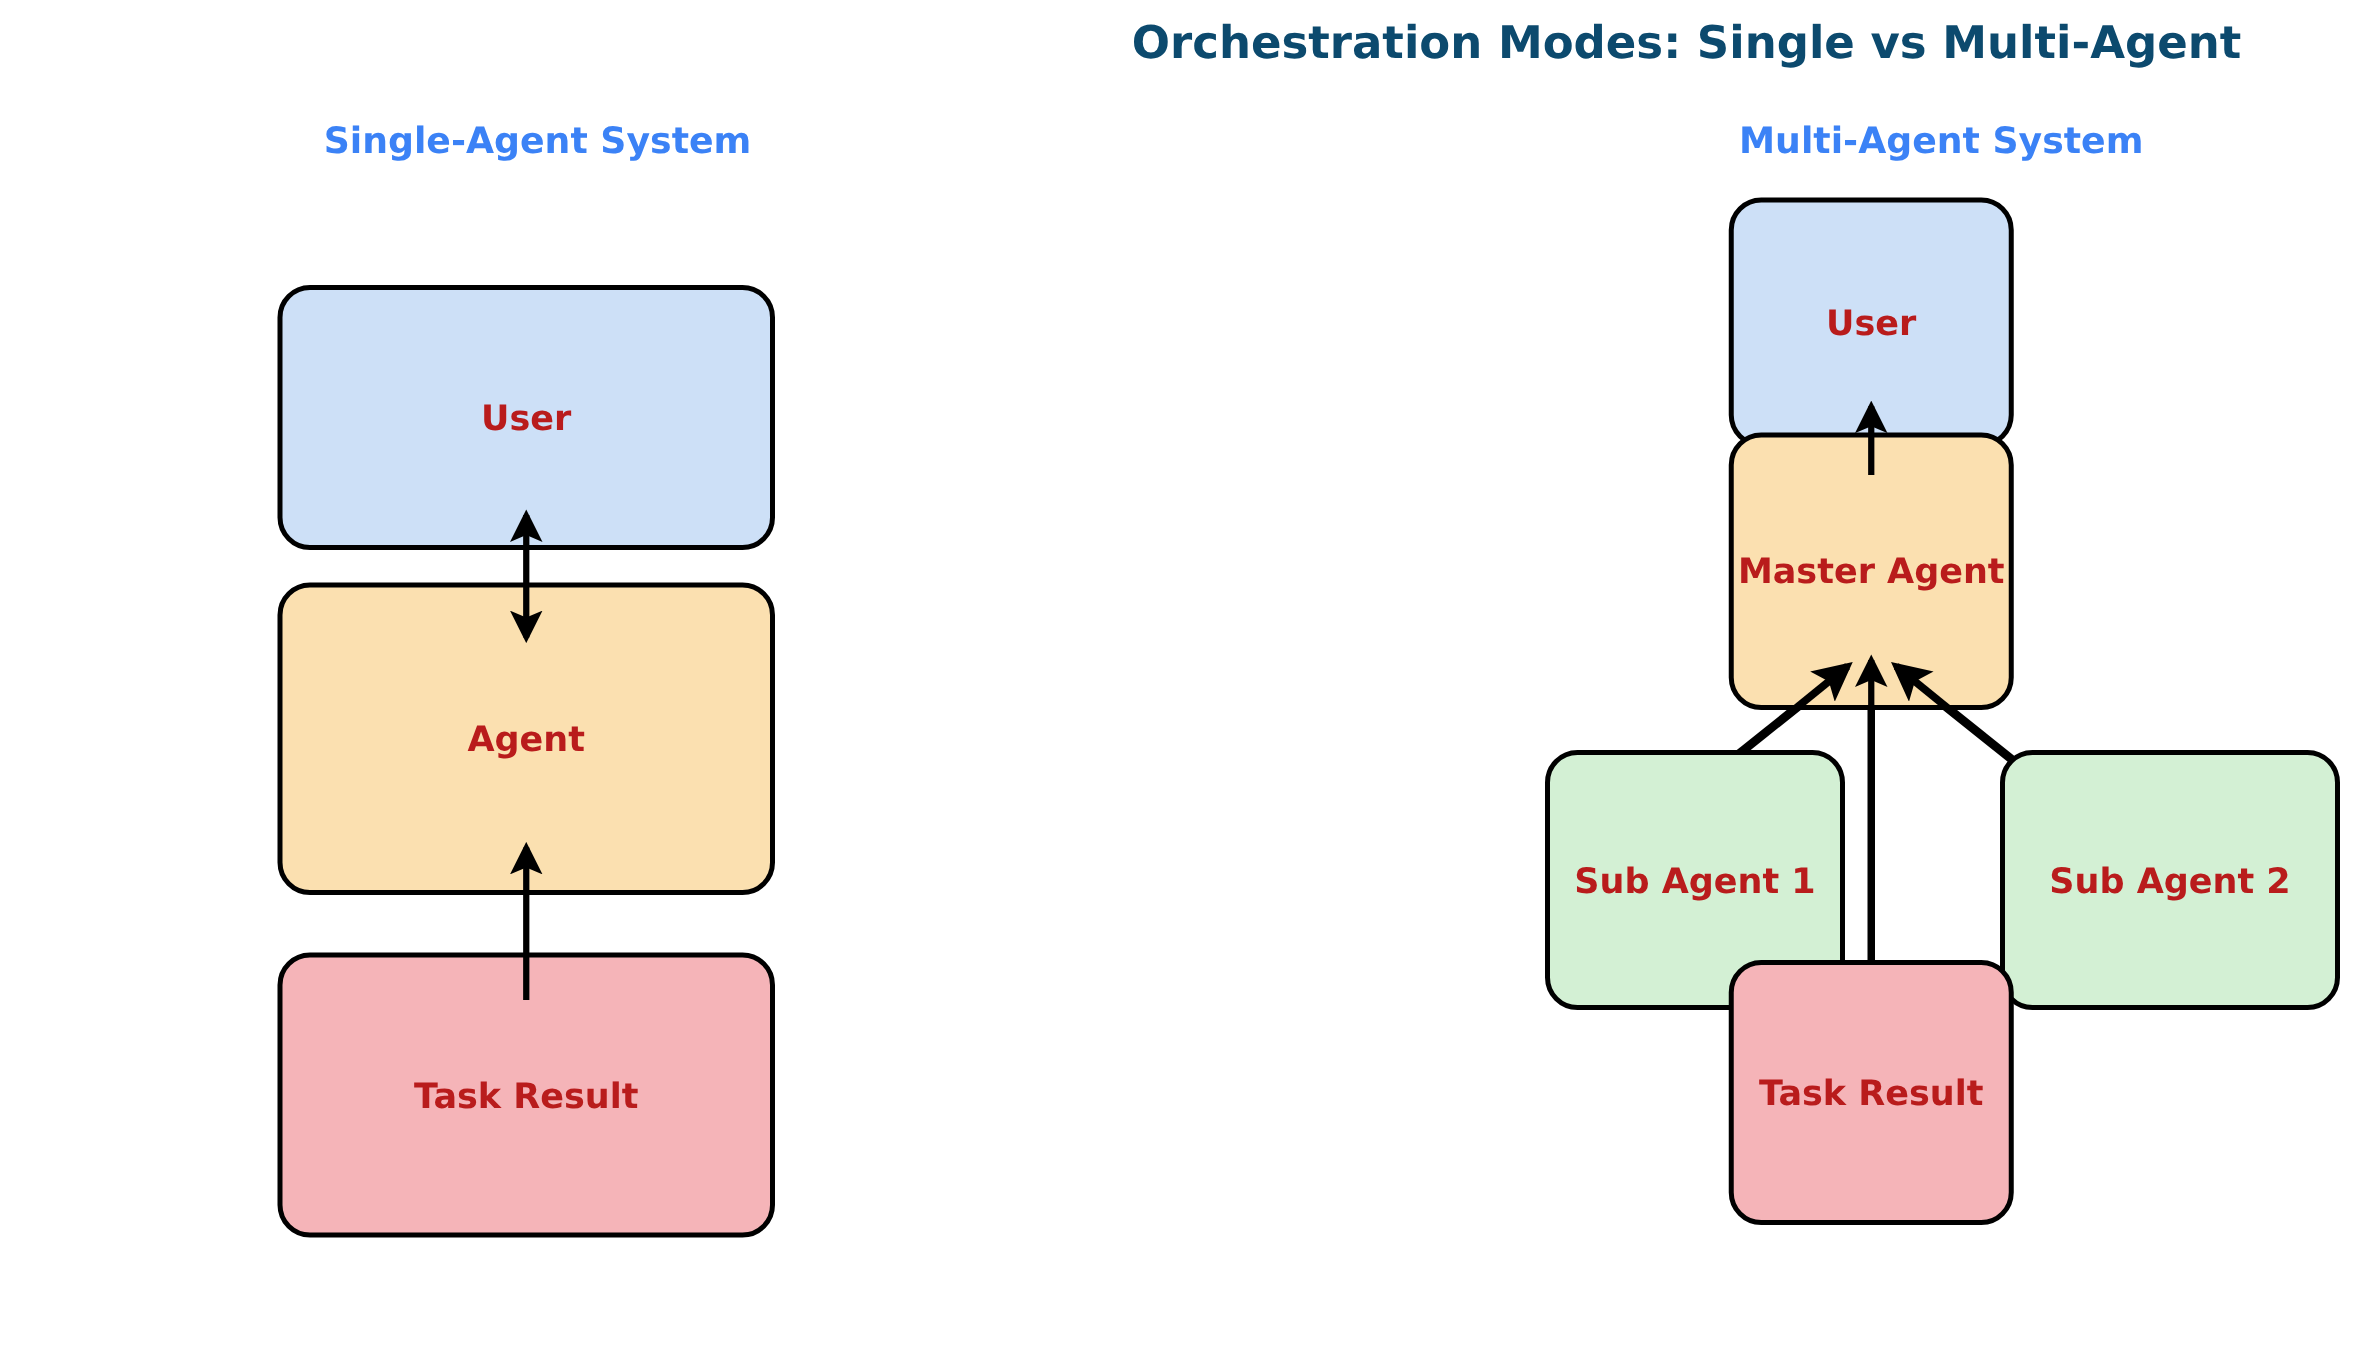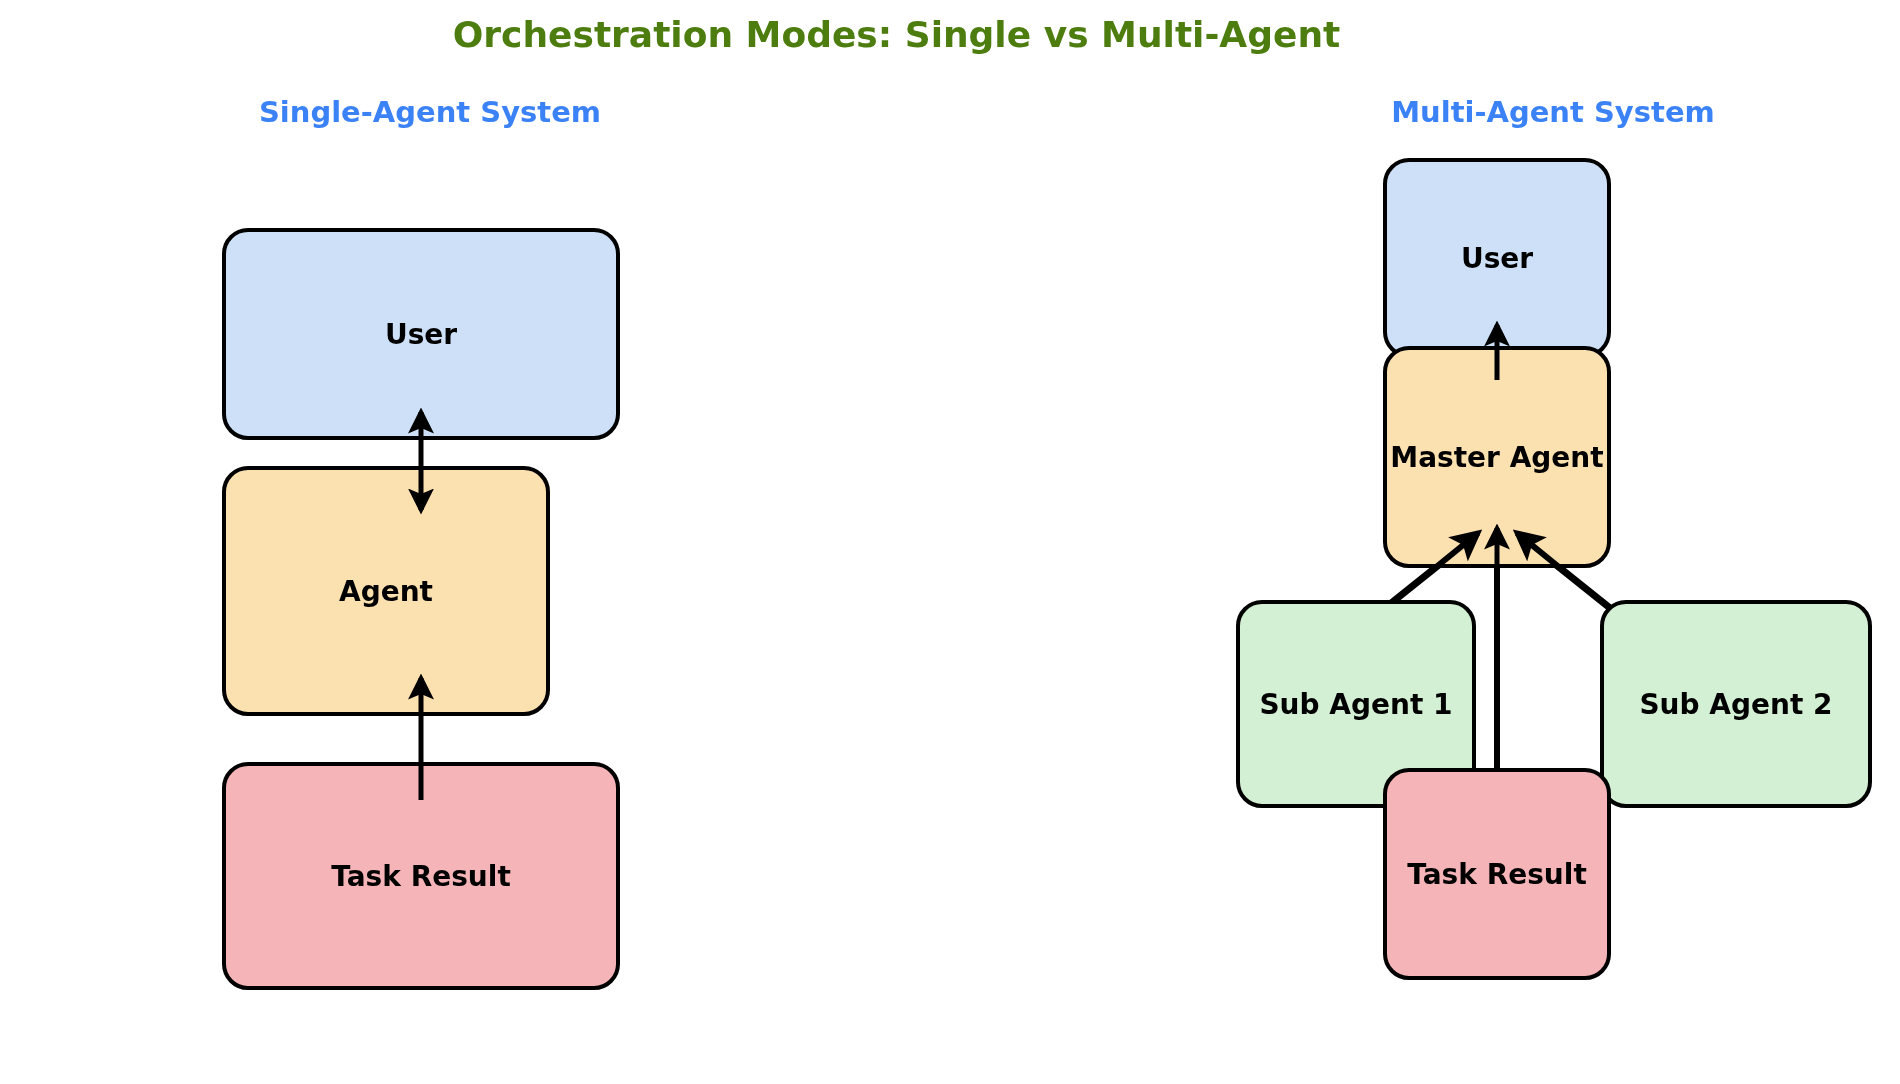--- a/index.html
+++ b/index.html
@@ -20,24 +20,24 @@
     width: 1900px;
     height: 1084px;
     background: #ffffff;
   }
 
   .main-title {
     position: absolute;
     left: 0;
     top: 14px;
     width: 1793px;
-    text-align: center;
+    text-align: right;
     font-size: 36px;
     font-weight: bold;
-    color: #4d7c0f;
+    color: #0c4a6e;
     letter-spacing: 0px;
   }
 
   .panel-title {
     position: absolute;
     font-size: 29px;
     font-weight: bold;
     color: #3b82f6;
     text-align: center;
     white-space: nowrap;
@@ -49,34 +49,34 @@
   .node {
     position: absolute;
     box-sizing: border-box;
     border: 4px solid #000000;
     border-radius: 26px;
     display: flex;
     align-items: center;
     justify-content: center;
     font-size: 28px;
     font-weight: bold;
-    color: #000000;
+    color: #b91c1c;
     white-space: nowrap;
   }
   .node.overflow { overflow: visible; }
   .node .node-label { pointer-events: none; }
 
   .fill-user  { background: #cde0f7; }
   .fill-agent { background: #fbe0b0; }
   .fill-task  { background: #f5b4b8; }
   .fill-sub   { background: #d3f0d4; }
 
   
   #sa-user  { left: 222px; top: 228px; width: 398px; height: 212px; }
-  #sa-agent { left: 222px; top: 466px; width: 328px; height: 250px; }
+  #sa-agent { left: 222px; top: 466px; width: 398px; height: 250px; }
   #sa-task  { left: 222px; top: 762px; width: 398px; height: 228px; }
 
   
   #ma-user   { left: 1383px; top: 158px; width: 228px; height: 200px; }
   #ma-master { left: 1383px; top: 346px; width: 228px; height: 222px; }
   #ma-sub1   { left: 1200px; top: 600px; width: 240px; height: 208px; margin-left: 36px; }
   #ma-sub2   { left: 1600px; top: 600px; width: 272px; height: 208px; }
   #ma-task   { left: 1383px; top: 768px; width: 228px; height: 212px; }
 
   

